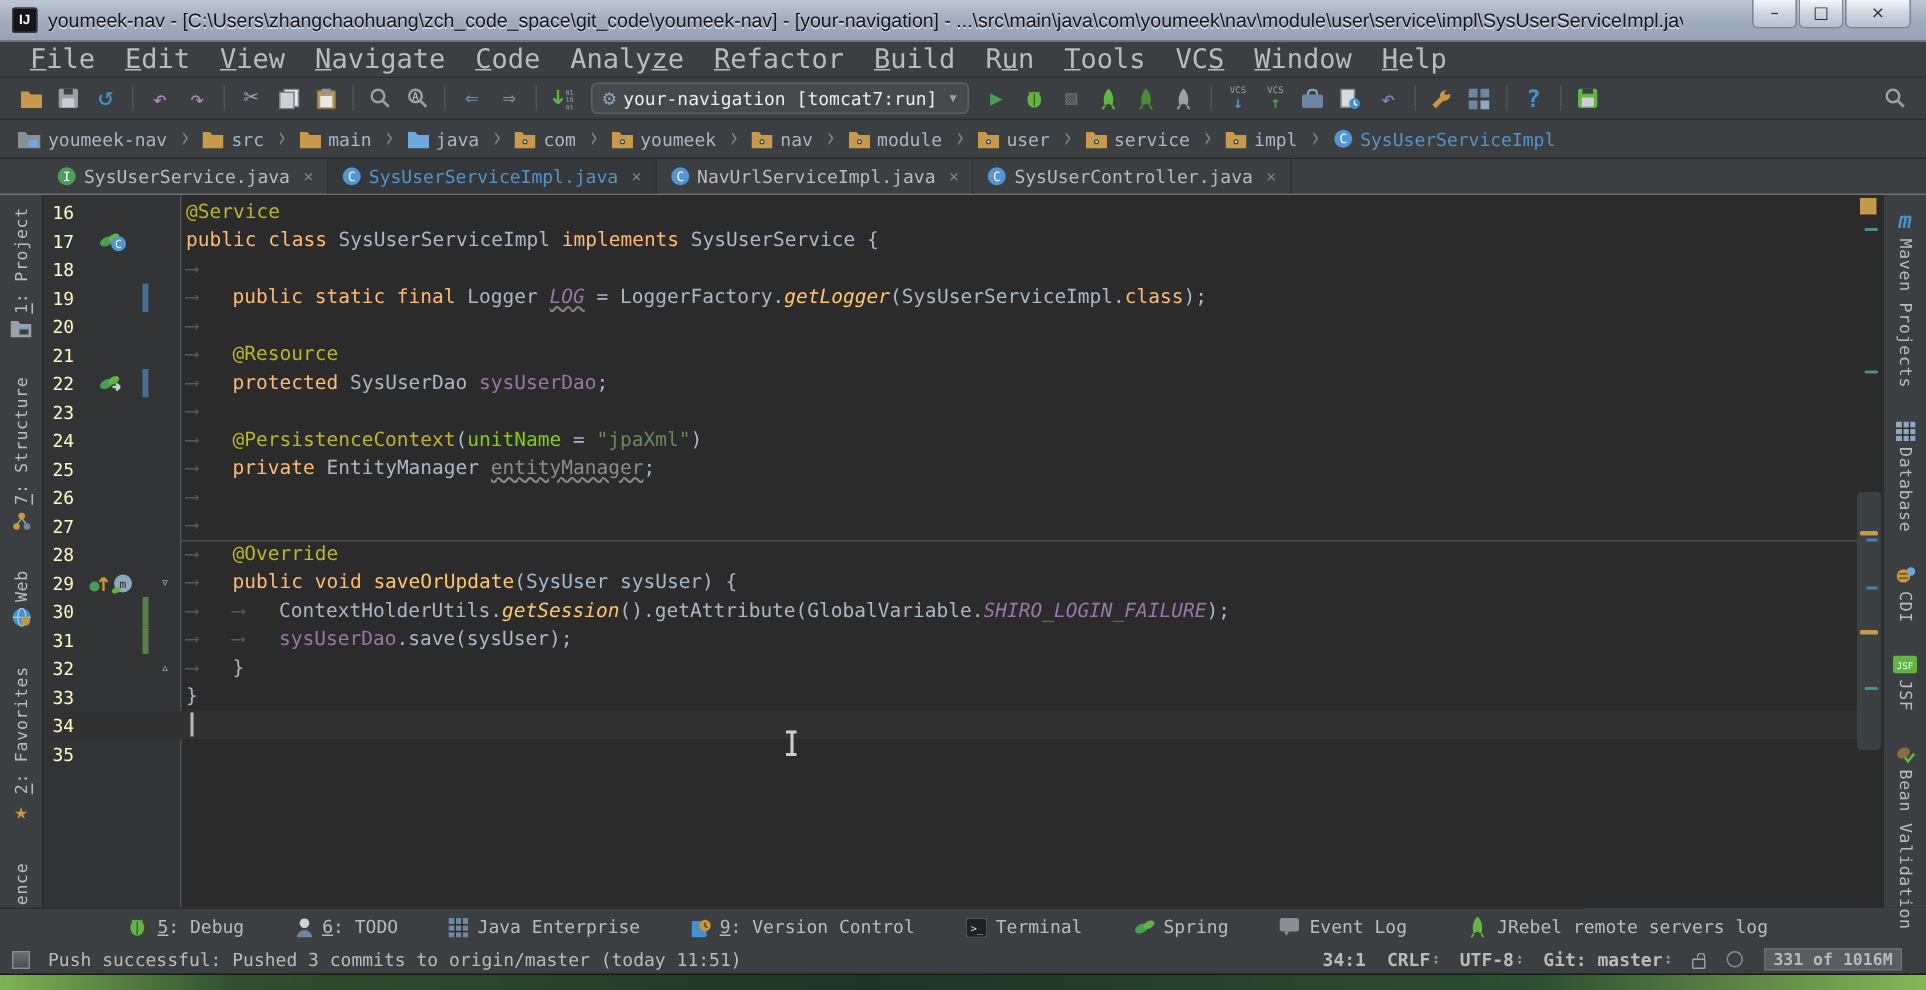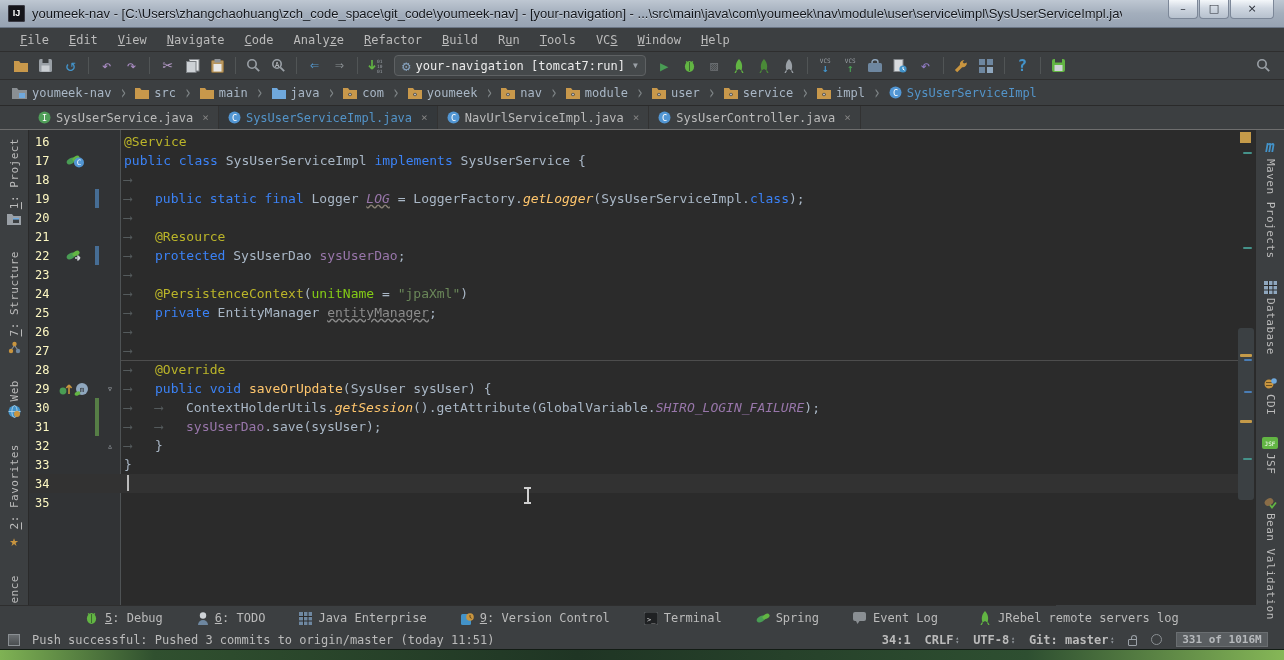--- a/index.html
+++ b/index.html
@@ -16,21 +16,21 @@
   .title-text{font-family:"Liberation Sans",sans-serif;font-size:13px;color:#14171c;
     text-shadow:0 1px 0 #d8dee6;white-space:nowrap;overflow:hidden;max-width:1090px;}
   .win-controls{position:absolute;right:10px;top:0;display:flex;}
   .winbtn{width:30px;height:19px;margin-left:1px;border:1px solid #7c8798;border-top:none;
     border-radius:0 0 4px 4px;background:linear-gradient(#f4f7fa,#cfd7e1 45%,#b7c1ce);
     color:#2a2f38;font:11px/17px "DejaVu Sans",sans-serif;text-align:center;cursor:pointer;}
   .winbtn.close{width:44px;}
   
   .menubar{position:absolute;left:0;top:28px;width:1284px;height:24px;background:#3C3F41;
     display:flex;align-items:center;padding-left:10px;border-bottom:1px solid #2e2e2e;}
-  .menu-item{color:#BBBBBB;font-size:12px;padding:3px 10px;cursor:default;}
+  .menu-item{color:#BBBBBB;font-size:18px;padding:3px 10px;cursor:default;}
   .menu-item u{text-decoration:underline;}
   
   .toolbar{position:absolute;left:0;top:52px;width:1284px;height:28px;background:#3C3F41;
     display:flex;align-items:center;padding:0 8px;border-bottom:1px solid #2e2e2e;}
   .tbtn{width:25px;height:24px;display:flex;align-items:center;justify-content:center;
     border-radius:3px;cursor:pointer;flex:0 0 auto;}
   .tsep{width:1px;height:17px;background:#515556;margin:0 5px;flex:0 0 auto;}
   .ticonchar{font-size:15px;line-height:1;}
   .vcsstack{display:flex;flex-direction:column;align-items:center;line-height:1;}
   .vcsstack .v{font-size:6px;color:#9AA0A6;letter-spacing:0;}
@@ -72,21 +72,21 @@
   .crow.current{background:#323232;}
   .ln{width:26px;padding-left:6px;font-size:12px;color:#fef9c3;flex:0 0 auto;}
   .gic{width:40px;display:flex;align-items:center;justify-content:center;gap:1px;flex:0 0 auto;}
   .gbar{width:6px;height:19px;flex:0 0 auto;position:relative;}
   .gbar i{position:absolute;left:0;top:0;width:4px;height:19px;display:block;}
   .gbar i.mod{background:#466D94;}
   .gbar i.add{background:#567E46;}
   .gfold{width:18px;text-align:center;color:#9AA0A6;font-size:10px;flex:0 0 auto;}
   .ctext{padding-left:5px;font-size:13px;white-space:pre;color:#A9B7C6;}
   .tabws{display:inline-block;width:31px;color:#545A5C;}
-  .tk-an{color:#BBB529;} .tk-kw{color:#3b82f6;} .tk-pl{color:#A9B7C6;}
+  .tk-an{color:#BBB529;} .tk-kw{color:#fdba74;} .tk-pl{color:#A9B7C6;}
   .tk-st{color:#6A8759;} .tk-mt{color:#FFC66D;}
   .tk-sm{color:#FFC66D;font-style:italic;}
   .tk-fl{color:#9876AA;} .tk-at{color:#84cc16;}
   .tk-cf{color:#9876AA;font-style:italic;}
   .tk-cfw{color:#9876AA;font-style:italic;text-decoration:underline;
     text-decoration-style:wavy;text-decoration-color:#8a8276;}
   .tk-wn{color:#8C8C8C;text-decoration:underline;text-decoration-style:wavy;
     text-decoration-color:#8C8C8C;}
   .method-sep{position:absolute;left:92px;width:1117px;height:1px;background:#4d4d4d;}
   .caret{position:absolute;width:2px;height:16px;background:#BBBBBB;}

